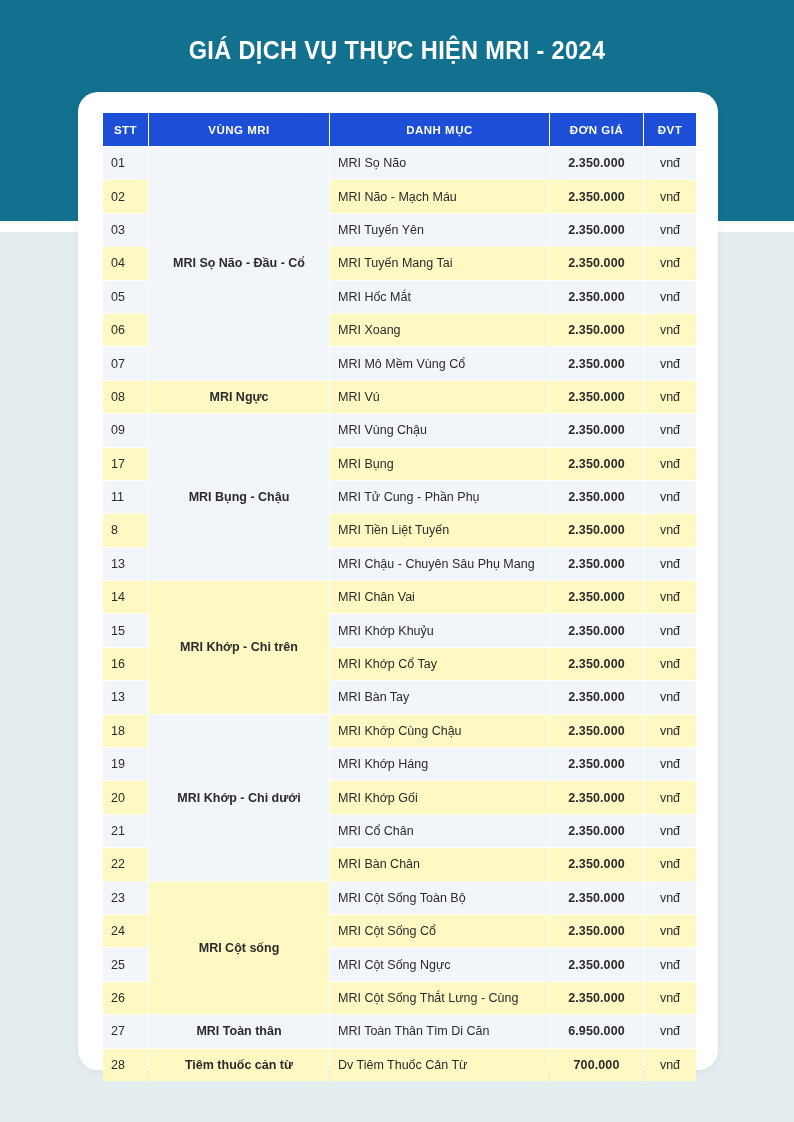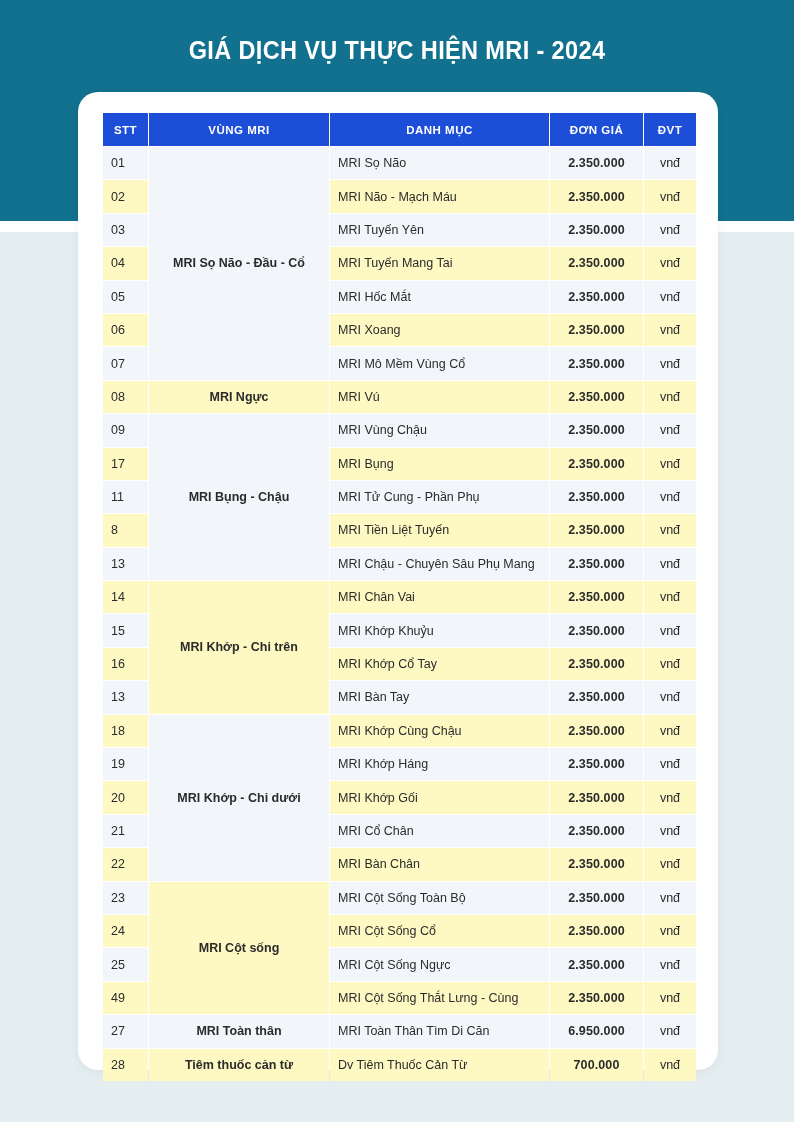--- a/index.html
+++ b/index.html
@@ -293,21 +293,21 @@
         <td class="gia bg-cream">2.350.000</td>
         <td class="dvt bg-cream">vnđ</td>
       </tr>
       <tr>
         <td class="stt bg-blue">25</td>
         <td class="danh bg-blue">MRI Cột Sống Ngực</td>
         <td class="gia bg-blue">2.350.000</td>
         <td class="dvt bg-blue">vnđ</td>
       </tr>
       <tr>
-        <td class="stt bg-cream">49</td>
+        <td class="stt bg-cream">26</td>
         <td class="danh bg-cream">MRI Cột Sống Thắt Lưng - Cùng</td>
         <td class="gia bg-cream">2.350.000</td>
         <td class="dvt bg-cream">vnđ</td>
       </tr>
       <tr>
         <td class="stt bg-blue">27</td>
         <td class="vung bg-blue" rowspan="1">MRI Toàn thân</td>
         <td class="danh bg-blue">MRI Toàn Thân Tìm Di Căn</td>
         <td class="gia bg-blue">6.950.000</td>
         <td class="dvt bg-blue">vnđ</td>

